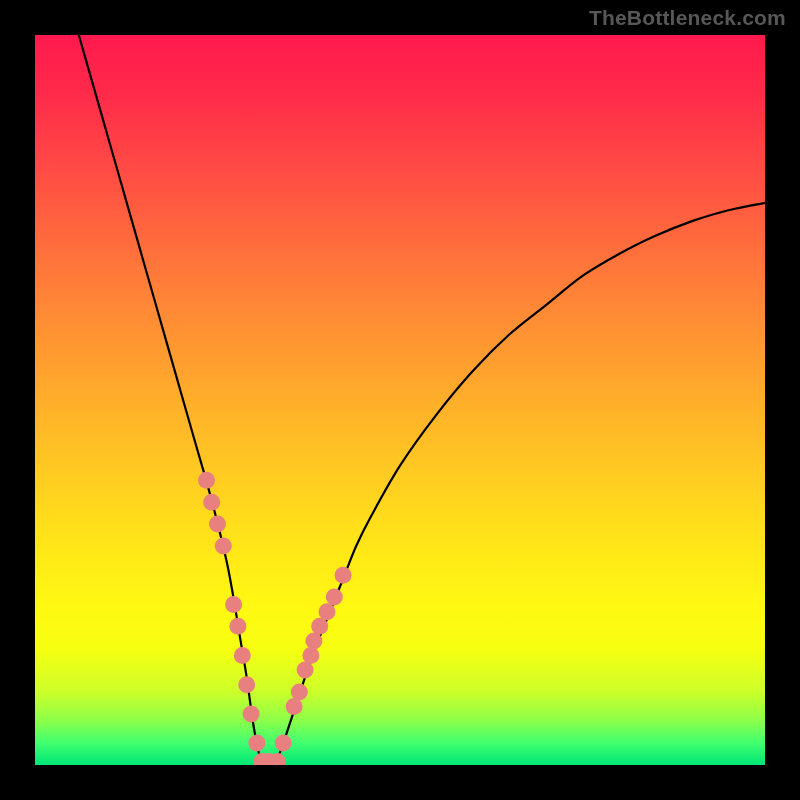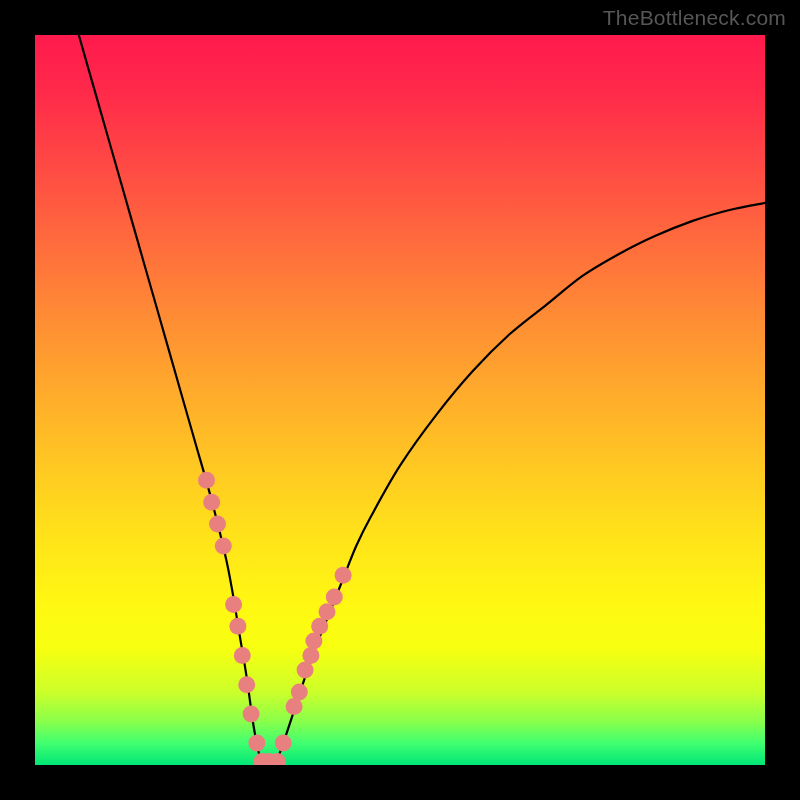--- a/index.html
+++ b/index.html
@@ -49,21 +49,21 @@
       #40ff70 97%,
       #00e676 100%
     );
   }
   .watermark {
     position: absolute;
     top: 6px;
     right: 14px;
     color: #575757;
     font-size: 21px;
-    font-weight: 400;
+    font-weight: 700;
     letter-spacing: 0.2px;
     user-select: none;
   }
   svg.curve {
     position: absolute;
     left: 0;
     top: 0;
     width: 730px;
     height: 730px;
     overflow: visible;

